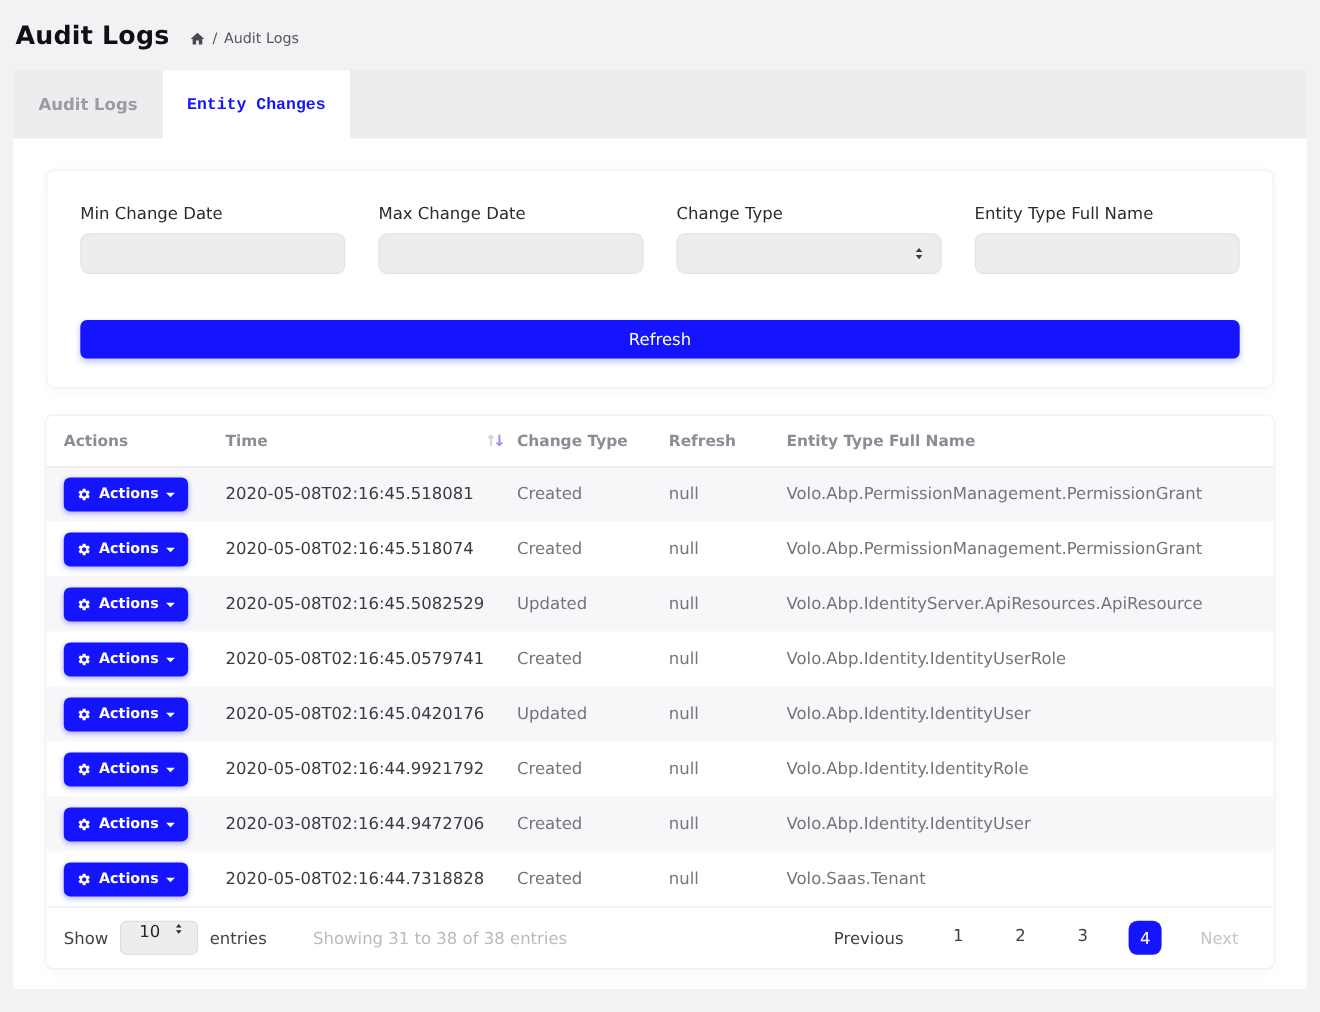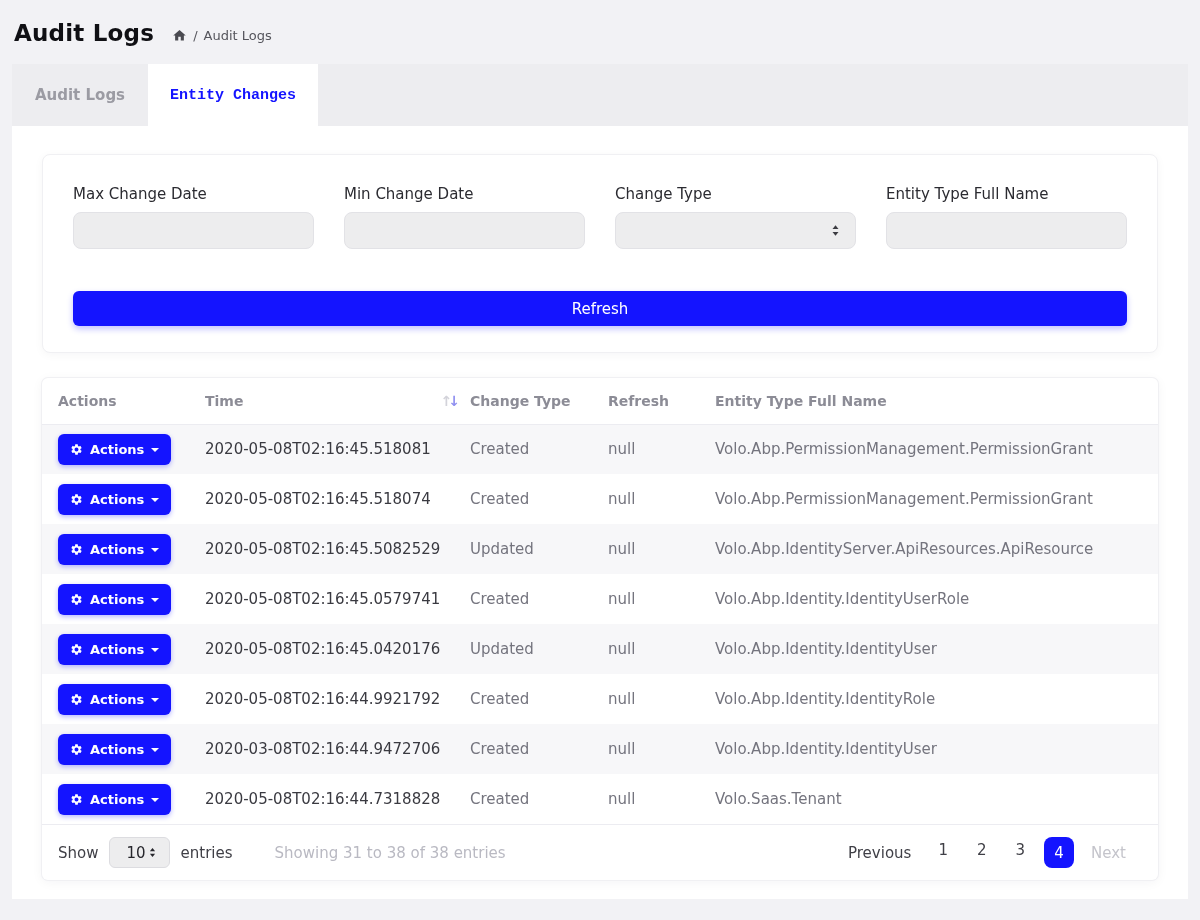--- a/index.html
+++ b/index.html
@@ -85,27 +85,27 @@
     font-weight:600;padding:8px 12px;cursor:pointer;box-shadow:0 2px 5px rgba(20,20,255,0.3);
   }
   .caret-down{width:0;height:0;border-left:4px solid transparent;border-right:4px solid transparent;border-top:4px solid #fff;margin-top:1px;}
   
   .table-footer{
     display:flex;align-items:center;height:56px;border-top:1px solid #ececf1;
     padding:0 24px 0 16px;font-size:15px;color:#3f3f46;
   }
   .page-size-group{display:flex;align-items:center;gap:11px;}
   .page-size-select{
-    display:flex;align-items:center;height:31px;background:#ededee;
+    display:flex;gap:10px;height:31px;background:#ededee;
     border:1px solid #dcdce0;border-radius:6px;padding:0 10px 0 16px;cursor:pointer;
     font-size:15px;color:#26262c;font-weight:500;
   }
   .footer-info{margin-left:42px;color:var(--info-muted);}
   .pagination{margin-left:auto;display:flex;align-items:center;gap:9px;font-size:15px;}
-  .page-item{padding:4px 8px;color:#3f3f46;cursor:pointer;border-radius:8px;}
+  .page-item{padding:4px 8px;color:#3f3f46;cursor:pointer;border-radius:8px;margin-left:18px;}
   .page-item.num{padding:4px 10px;}
   .page-item.active{background:var(--primary);color:#fff;min-width:30px;height:31px;display:flex;align-items:center;justify-content:center;padding:0 10px;}
   .page-item.disabled{color:var(--disabled);cursor:default;}
   .updown-ic{display:inline-flex;}
 </style>
 </head>
 <body>
 
 <div class="page-header">
   <div class="page-title">Audit Logs</div>
@@ -123,25 +123,25 @@
 <div class="tab-strip">
   <div class="tab inactive">Audit Logs</div>
   <div class="tab active">Entity Changes</div>
 </div>
 
 <div class="panel">
 
   <div class="filter-card">
     <div class="filter-row">
       <div class="filter-field">
+        <label class="filter-label">Min Change Date</label>
+        <input class="text-input" type="text" value="" style="">
+      </div>
+      <div class="filter-field">
         <label class="filter-label">Max Change Date</label>
-        <input class="text-input" type="text" value="" style="">
-      </div>
-      <div class="filter-field">
-        <label class="filter-label">Min Change Date</label>
         <input class="text-input" type="text" value="" style="">
       </div>
       <div class="filter-field">
         <label class="filter-label">Change Type</label>
         <div class="select-input">
           <span></span>
           <span class="updown-ic">
             <svg width="15" height="15" viewBox="0 0 16 16">
                 <path fill="#3b3b41" d="M8 2.5l3.2 4H4.8z"></path>
                 <path fill="#3b3b41" d="M8 13.5l-3.2-4h6.4z"></path>

